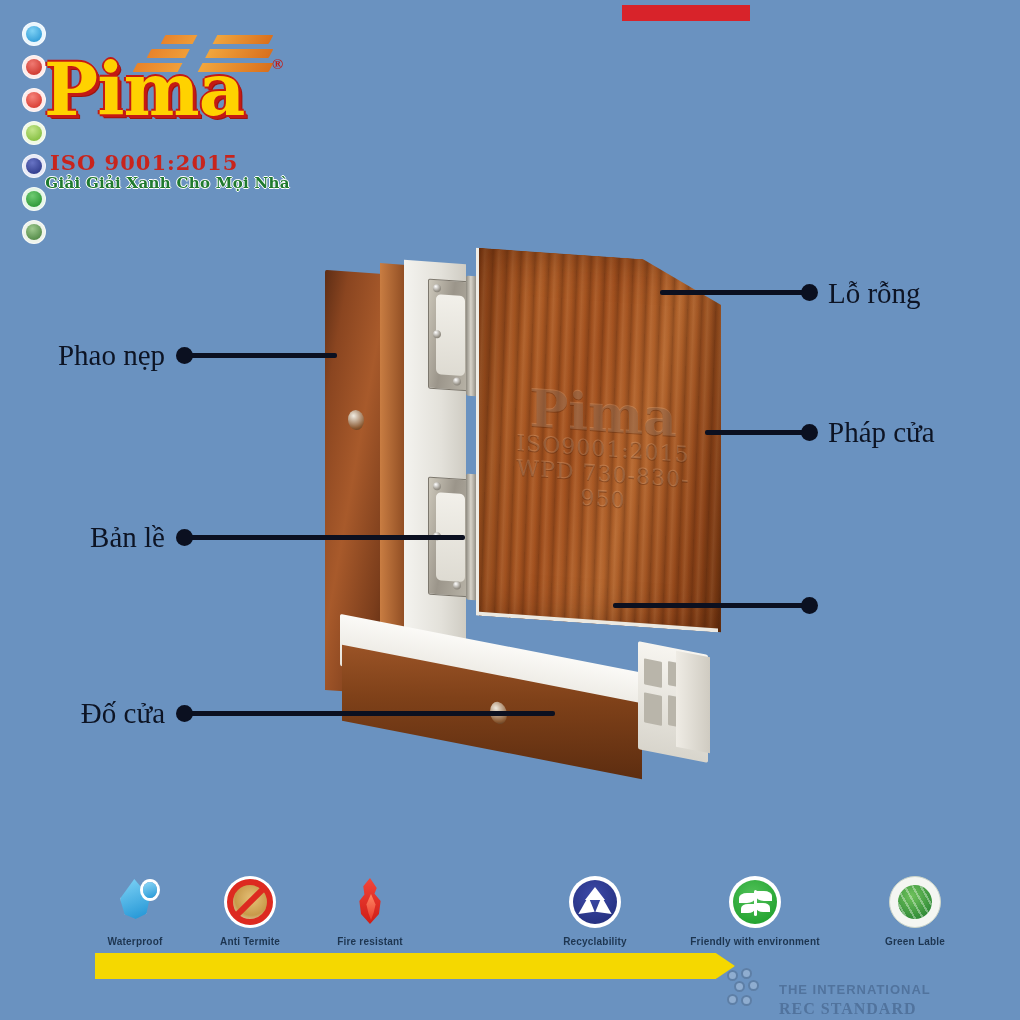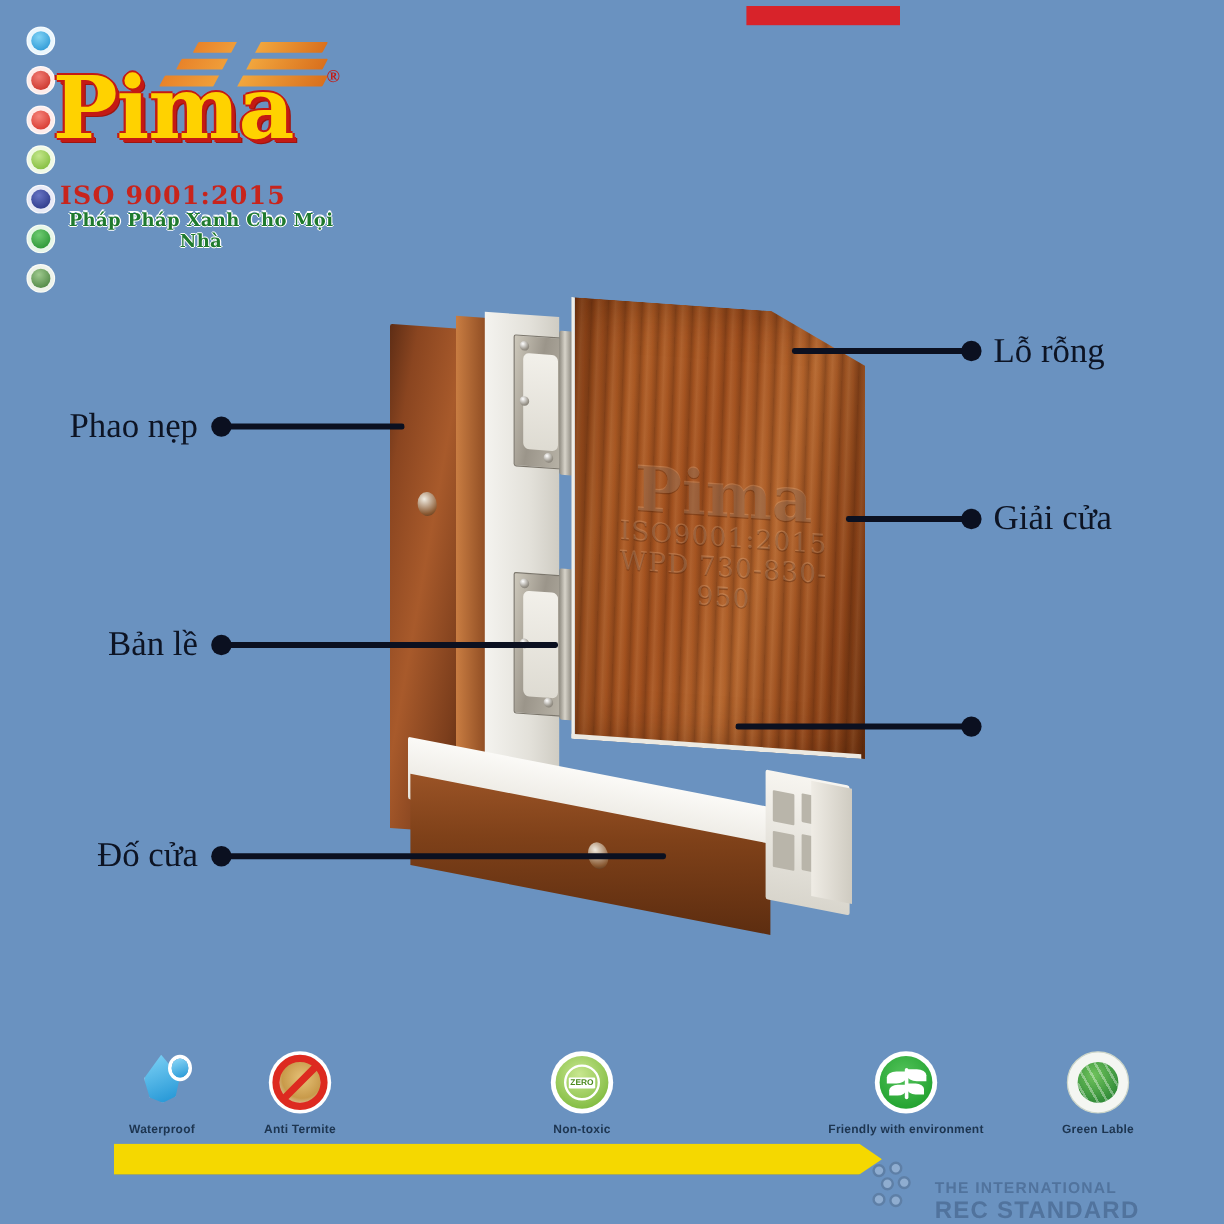--- a/index.html
+++ b/index.html
@@ -139,21 +139,21 @@
      clip-path:polygon(0 0, 97% 0, 100% 50%, 97% 100%, 0 100%);
      box-shadow:0 2px 2px rgba(0,0,0,.18);}
   .bar-red{position:absolute;left:622px;top:5px;width:128px;height:16px;background:#d8232a;}
 
   .rec{position:absolute;left:725px;top:962px;width:260px;height:54px;}
   .rec-mark{position:absolute;left:0;top:6px;width:46px;height:42px;}
   .rec-dot{position:absolute;width:11px;height:11px;border-radius:50%;border:2px solid #5e7fa6;box-sizing:border-box;background:rgba(255,255,255,.25);}
   .rec-txt{position:absolute;left:54px;top:20px;font-family:"Liberation Sans",sans-serif;
      color:#51739d;font-weight:bold;letter-spacing:1px;}
   .rec-txt .t1{font-size:13px;}
-  .rec-txt .t2{font-size:20px;line-height:24px;}
+  .rec-txt .t2{font-size:16px;line-height:24px;font-family:Liberation Serif, serif;}
 </style>
 </head>
 <body>
 
 <div class="stage">
 
   <div class="mini-col">
     <div class="mini" style="background:#eaf6fd">
         <div class="g" style="background:radial-gradient(circle at 40% 30%,#7fd2f5,#1f8fd0)"></div>
       </div>
@@ -186,21 +186,21 @@
   <div class="brand-block">
     <div class="brand-mark">
       <div class="mark-bar mb1"></div>
       <div class="mark-bar mb2"></div>
       <div class="mark-bar mb3"></div>
       <div class="mark-notch"></div>
     </div>
     <div class="brand-name">Pima</div>
     <div class="brand-reg">®</div>
     <div class="brand-iso">ISO 9001:2015</div>
-    <div class="brand-slogan">Pháp Pháp Xanh Cho Mọi Nhà</div>
+    <div class="brand-slogan">Giải Giải Xanh Cho Mọi Nhà</div>
   </div>
 
   <div class="product">
     <div class="jamb-outer"></div>
     <div class="jamb-face"></div>
     <div class="jamb-white"></div>
     <div class="jamb-hole"></div>
 
     <div class="hinge-plate h1">
       <div class="win"></div>
@@ -236,21 +236,21 @@
     </div>
     <div class="profile-side"></div>
   </div>
 
   <div class="line" style="left:660px;top:290px;width:150px;"></div>
   <div class="dot" style="left:801px;top:284px;"></div>
   <div class="lbl" style="left:828px;top:275px;">Lỗ rỗng</div>
 
   <div class="line" style="left:705px;top:430px;width:105px;"></div>
   <div class="dot" style="left:801px;top:424px;"></div>
-  <div class="lbl" style="left:828px;top:414px;">Giải cửa</div>
+  <div class="lbl" style="left:828px;top:414px;">Pháp cửa</div>
 
   <div class="line" style="left:613px;top:603px;width:197px;"></div>
   <div class="dot" style="left:801px;top:597px;"></div>
 
   <div class="line" style="left:185px;top:353px;width:152px;"></div>
   <div class="dot" style="left:176px;top:347px;"></div>
   <div class="lbl" style="left:50px;top:337px;text-align:right;width:115px;">Phao nẹp</div>
 
   <div class="line" style="left:185px;top:535px;width:280px;"></div>
   <div class="dot" style="left:176px;top:529px;"></div>
@@ -276,33 +276,45 @@
       <div class="ico">
         <div style="position:absolute;left:11px;top:3px;width:30px;height:40px;border-radius:50% 50% 50% 50%/62% 62% 38% 38%;
           background:linear-gradient(160deg,#7fd3f6,#1f93d4);transform:rotate(-2deg);
           box-shadow:0 0 0 3px #fff;clip-path:polygon(50% 0,100% 48%,86% 88%,50% 100%,14% 88%,0 48%);"></div>
         <div style="position:absolute;left:34px;top:6px;width:14px;height:16px;border-radius:50%;
           background:linear-gradient(160deg,#8fd9f8,#2497d6);box-shadow:0 0 0 3px #fff;"></div>
       </div>
       <div class="cap">Waterproof</div>
     </div>
 
-
-    <div class="feat" style="left:420px;top:8px;">
+    <div class="feat" style="left:305px;top:8px;">
+      <div class="ico">
+        <div style="position:absolute;left:12px;top:2px;width:28px;height:46px;
+          background:linear-gradient(180deg,#f2463a,#cf1d16);
+          clip-path:polygon(50% 0,74% 22%,66% 34%,88% 50%,82% 78%,50% 100%,18% 78%,12% 50%,30% 36%,26% 18%);
+          filter:drop-shadow(0 0 2px #fff);"></div>
+        <div style="position:absolute;left:21px;top:18px;width:12px;height:26px;
+          background:linear-gradient(180deg,#ff8a64,#e8392c);
+          clip-path:polygon(50% 0,88% 40%,72% 72%,50% 100%,28% 72%,12% 40%);"></div>
+      </div>
+      <div class="cap">Fire resistant</div>
+    </div>
+
+
+    <div class="feat" style="left:530px;top:8px;">
       <div class="ico">
         <div class="ring">
-            <div class="fill" style="background:radial-gradient(circle at 45% 35%,#c8e78f,#6fb02c);"></div>
+            <div class="fill" style="background:radial-gradient(circle at 45% 35%,#3d4aa8,#1f2a76);"></div>
           </div>
-        <div style="position:absolute;inset:11px;border-radius:50%;border:2px solid #fff;box-sizing:border-box;"></div>
-        <div style="position:absolute;left:15px;top:22px;width:22px;height:9px;background:#fff;border-radius:1px;
-             font-family:'Liberation Sans',sans-serif;font-size:7px;color:#4b8a1e;text-align:center;line-height:9px;font-weight:bold;">ZERO</div>
-      </div>
-      <div class="cap">Non-toxic</div>
-    </div>
-
+        <div style="position:absolute;left:16px;top:11px;width:0;height:0;border-left:10px solid transparent;border-right:10px solid transparent;border-bottom:13px solid #fff;"></div>
+        <div style="position:absolute;left:10px;top:26px;width:0;height:0;border-left:10px solid transparent;border-right:10px solid transparent;border-bottom:13px solid #fff;transform:rotate(120deg);"></div>
+        <div style="position:absolute;left:22px;top:26px;width:0;height:0;border-left:10px solid transparent;border-right:10px solid transparent;border-bottom:13px solid #fff;transform:rotate(240deg);"></div>
+      </div>
+      <div class="cap">Recyclability</div>
+    </div>
 
     <div class="feat" style="left:850px;top:8px;">
       <div class="ico">
         <div class="ring" style="background:#f4f6f2;border:1px solid #cdd6c9;"></div>
         <div style="position:absolute;inset:9px;border-radius:50%;background:radial-gradient(circle at 40% 32%,#6fc25c,#1d7a2c);"></div>
         <div style="position:absolute;inset:9px;border-radius:50%;
              background:repeating-linear-gradient(60deg,rgba(255,255,255,.35) 0 2px,transparent 2px 7px);"></div>
       </div>
       <div class="cap">Green Lable</div>
     </div>

